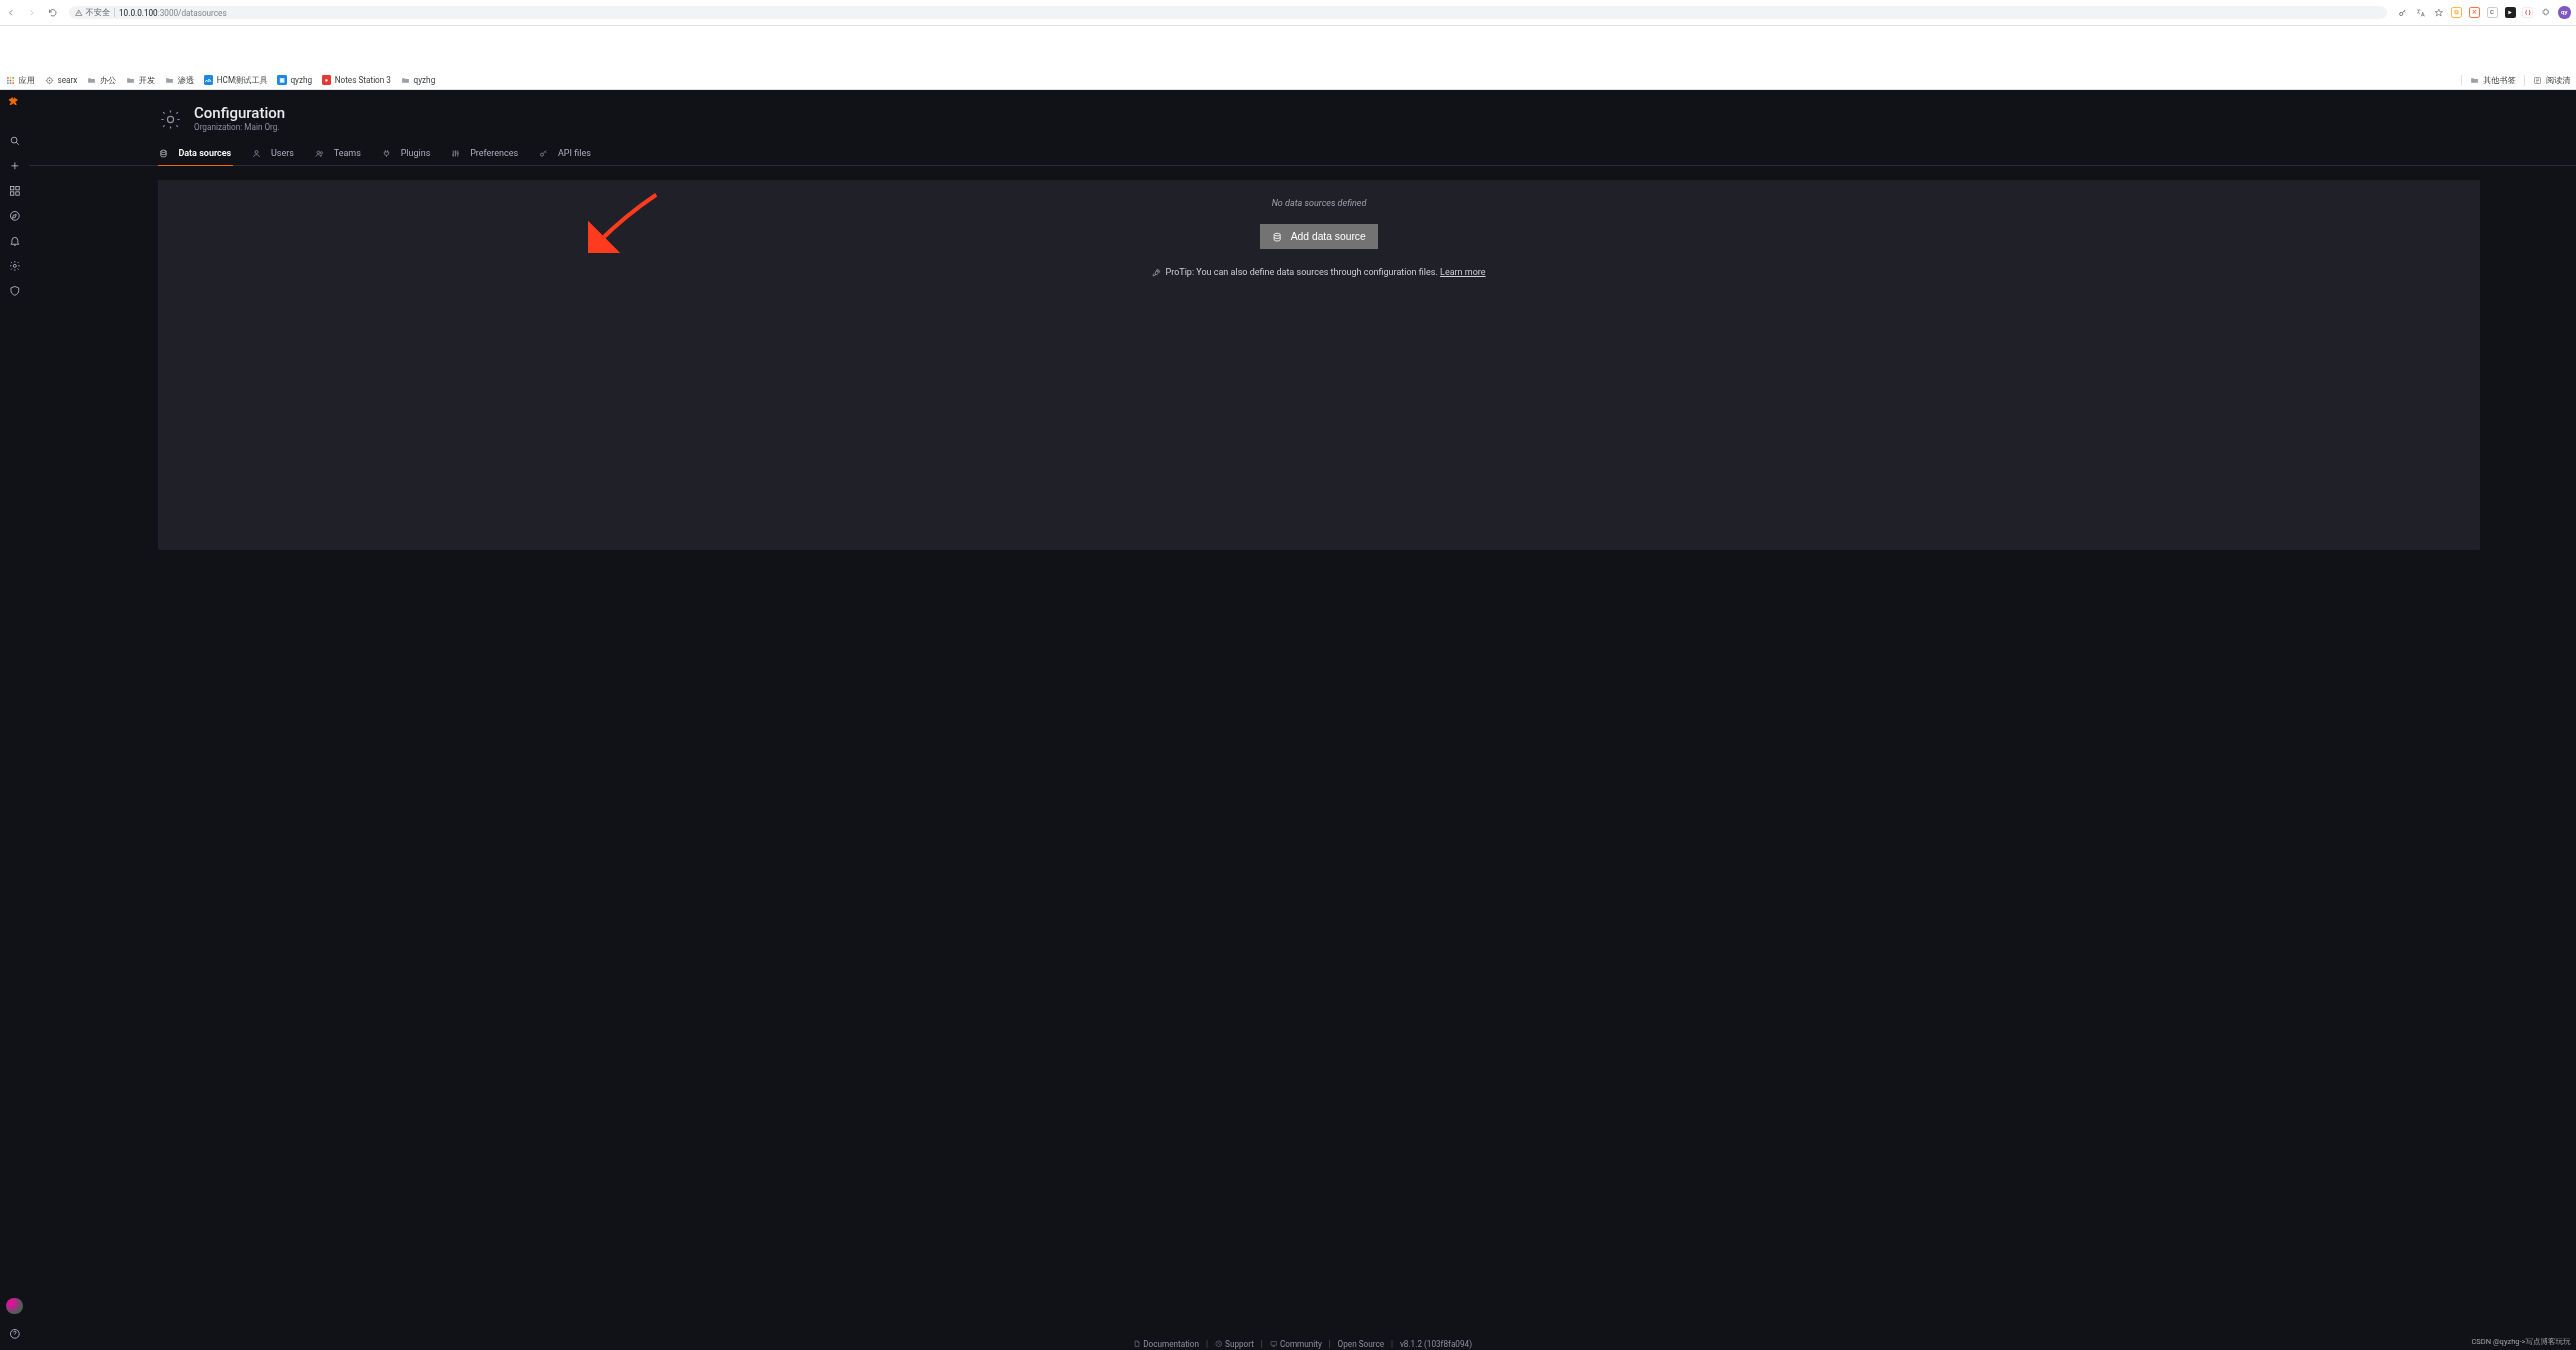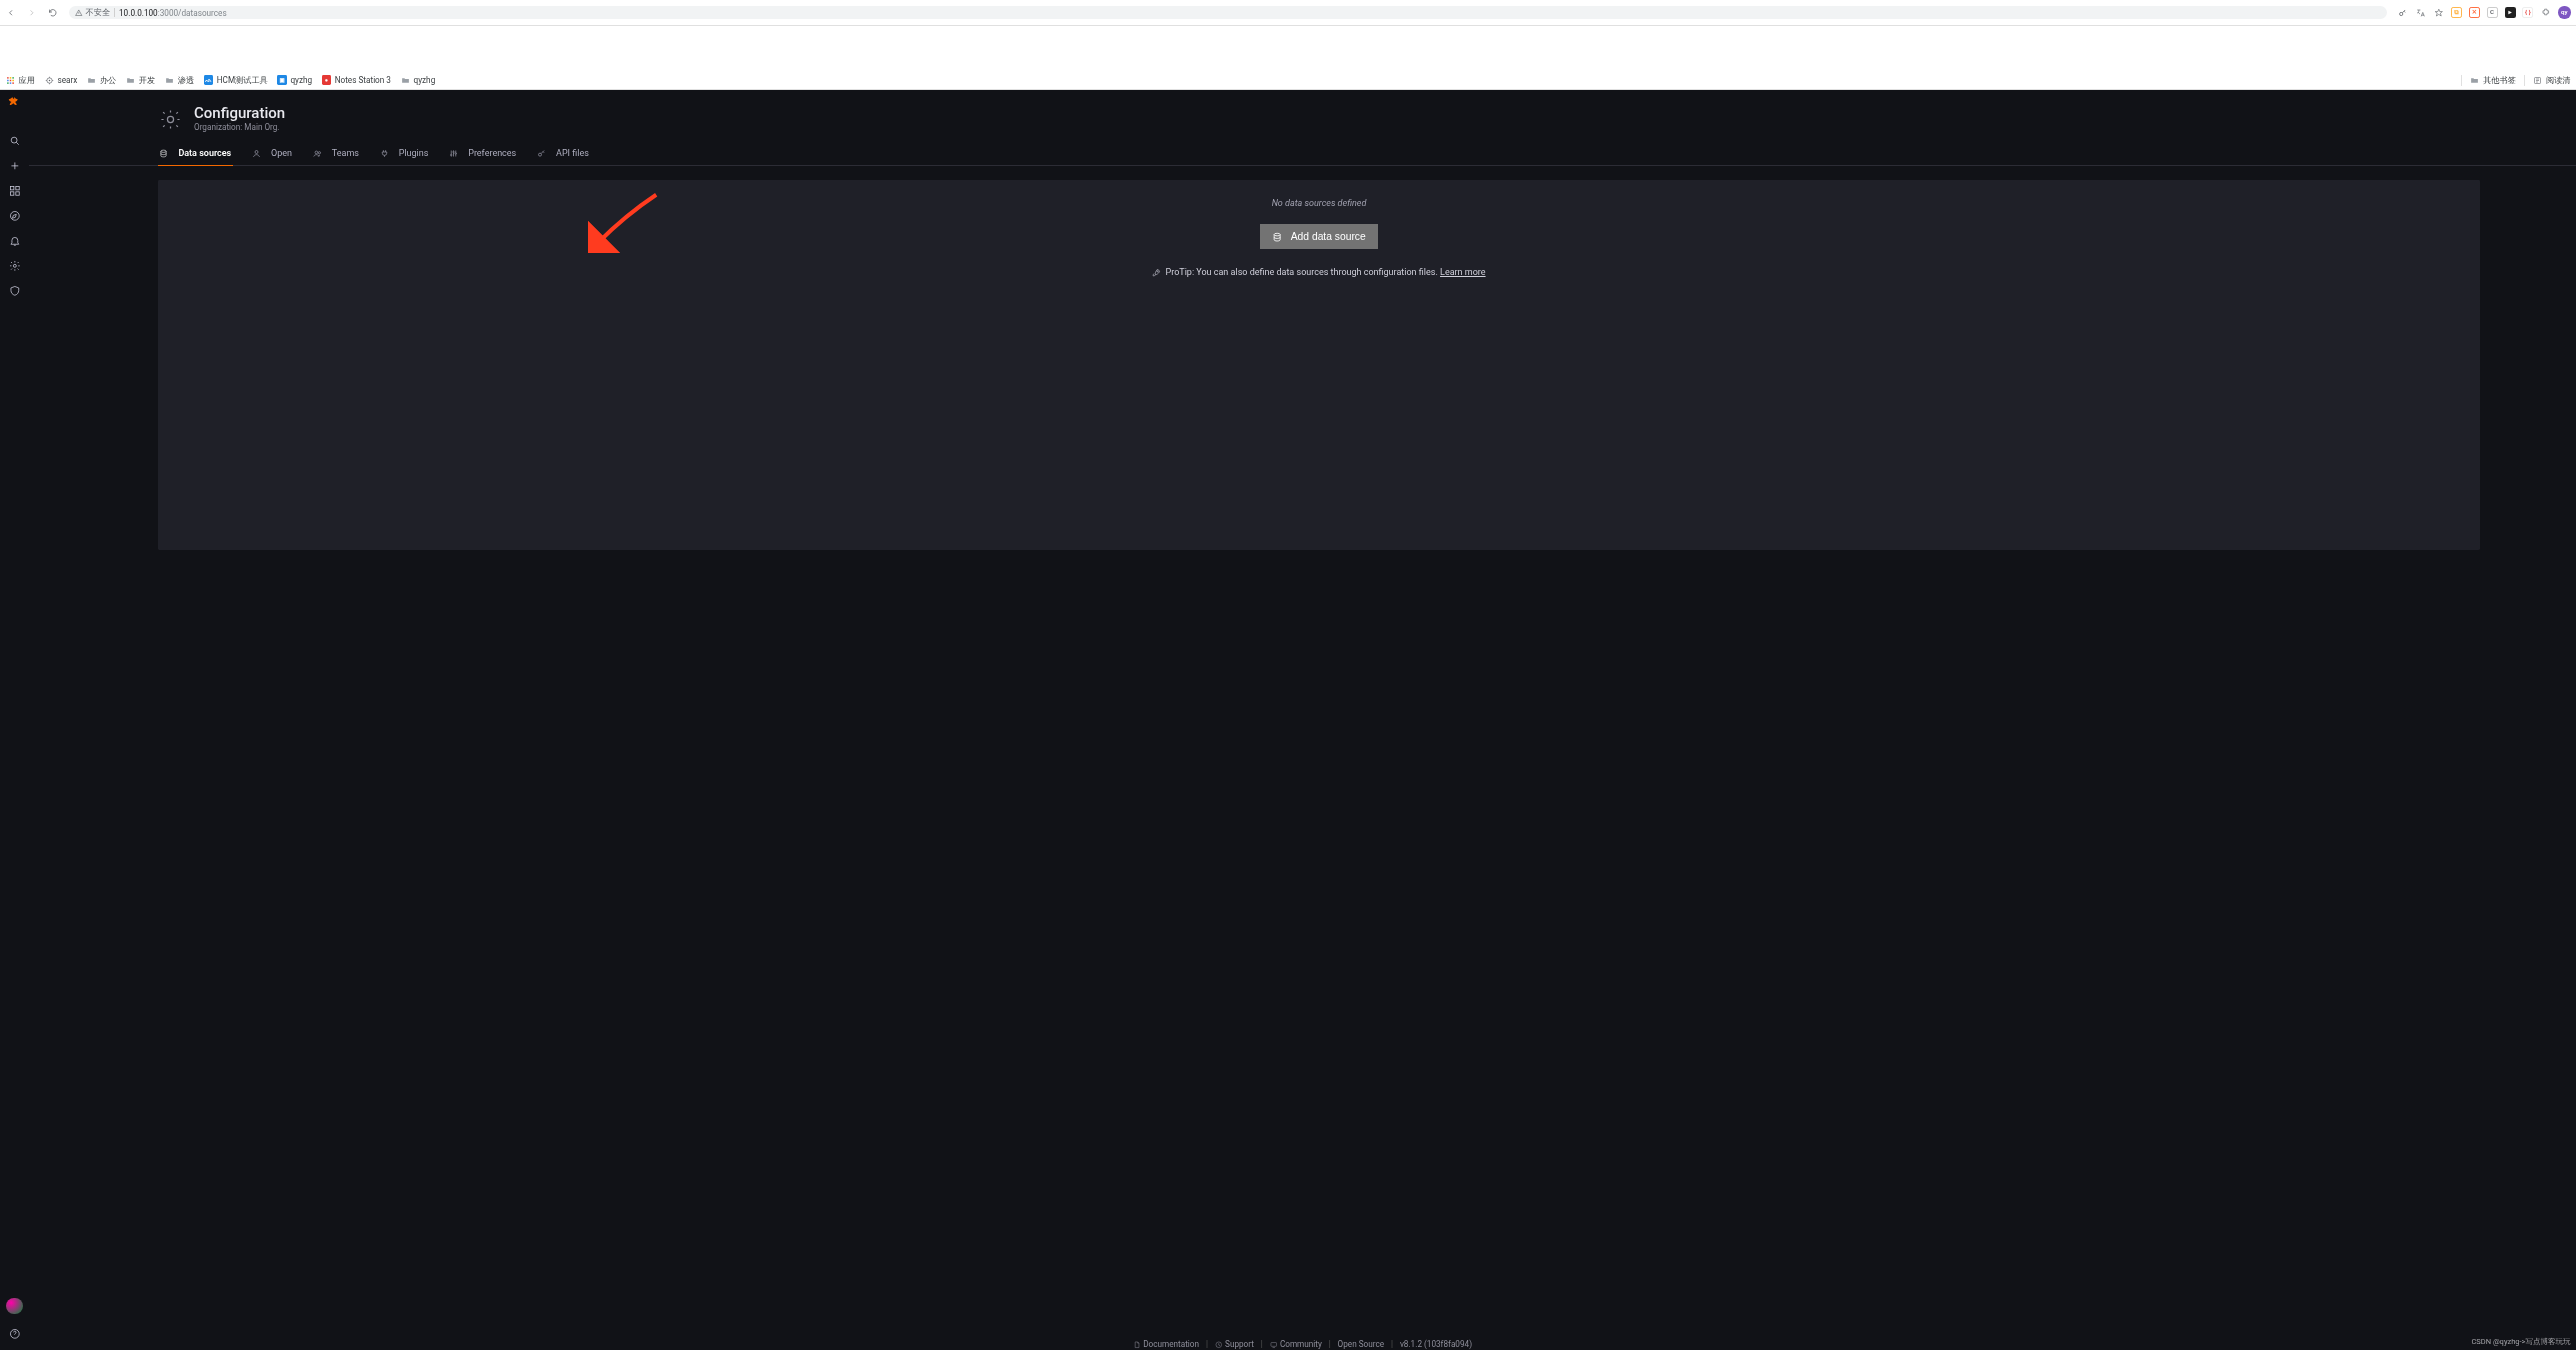--- a/index.html
+++ b/index.html
@@ -60,21 +60,21 @@
   .add-btn { position: relative; display: inline-flex; align-items: center; gap: 8.2px; background: #737373; color: #fff; border: none; padding: 6.9px 12.3px; font-size: 10.3px; font-weight: 500; border-radius: 0; cursor: pointer; }
   .add-btn svg { width: 10.3px; height: 10.3px; stroke: currentColor; fill: none; stroke-width: 2; }
   .protip-row { margin-top: 18px; font-size: 9px; color: #cfcfda; display: flex; align-items: center; gap: 4.1px; }
   .protip-row svg { width: 9px; height: 9px; stroke: currentColor; fill: none; stroke-width: 1.6; }
   .protip-row a { color: #cfcfda; text-decoration: underline; cursor: pointer; }
 
   
   .annotation-arrow { position: absolute; pointer-events: none; }
 
   .footer { position: absolute; bottom: 0; left: 29px; right: 0; height: 12.3px; display: flex; align-items: center; justify-content: center; gap: 6.9px; font-size: 8.2px; color: #8e8e9a; }
-  .footer .fitem { display: flex; align-items: flex-end; gap: 2.7px; }
+  .footer .fitem { display: flex; align-items: center; gap: 2.7px; }
   .footer .fitem svg { width: 7.5px; height: 7.5px; stroke: currentColor; fill: none; stroke-width: 1.6; }
   .footer .fsep { color: #555; }
 
   .watermark { position: absolute; bottom: 2.7px; right: 5.5px; font-size: 7.5px; color: #d0d0d5; opacity: .75; text-align: center; }
 
   
   .folder-ico svg { fill: #9aa0a6; }
 </style>
 </head>
 <body>
@@ -320,21 +320,21 @@
               <ellipse cx="12" cy="6" rx="7" ry="3"></ellipse>
               <path d="M5 6v12c0 1.7 3.1 3 7 3s7-1.3 7-3V6M5 12c0 1.7 3.1 3 7 3s7-1.3 7-3"></path>
             </svg>
           <span>Data sources</span>
         </div>
         <div class="tab">
           <svg viewBox="0 0 24 24">
               <circle cx="12" cy="8" r="4"></circle>
               <path d="M4 21c1-4 5-6 8-6s7 2 8 6"></path>
             </svg>
-          <span>Open</span>
+          <span>Users</span>
         </div>
         <div class="tab">
           <svg viewBox="0 0 24 24">
               <circle cx="9" cy="9" r="3.5"></circle>
               <circle cx="17" cy="10" r="3"></circle>
               <path d="M2 20c1-3 4-5 7-5s6 2 7 5M14 20c.5-2 2.2-3.5 4.5-3.5"></path>
             </svg>
           <span>Teams</span>
         </div>
         <div class="tab">

